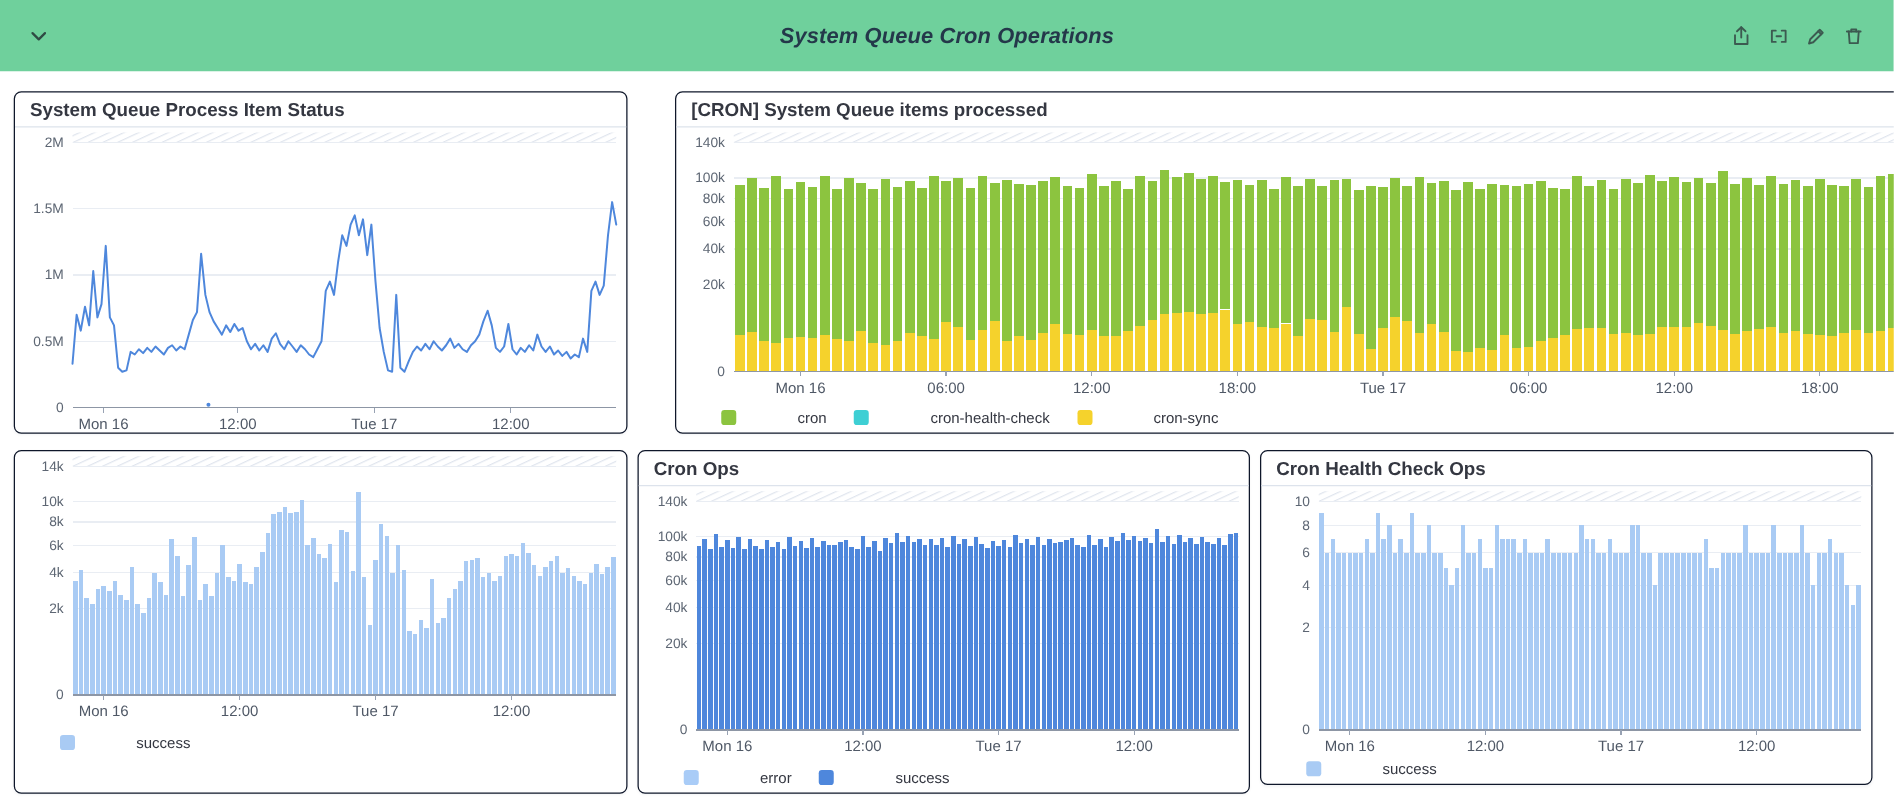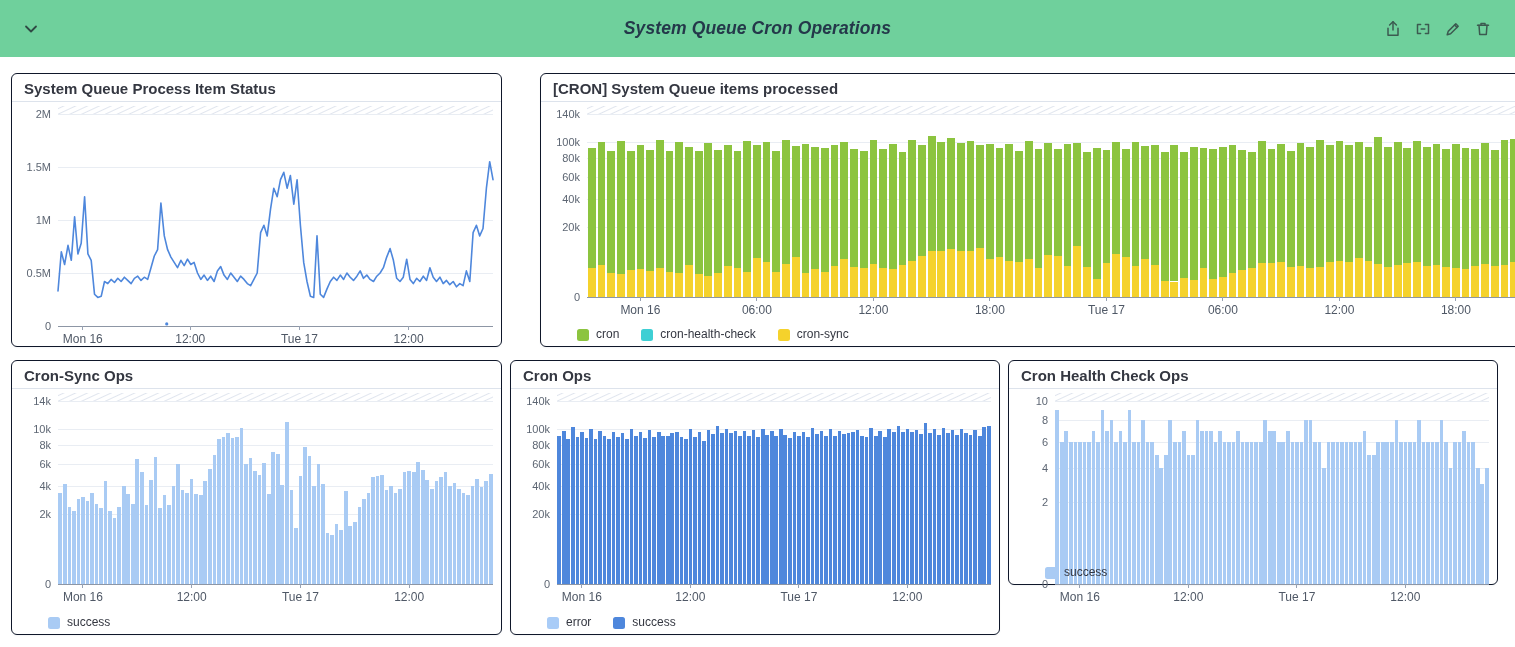--- a/index.html
+++ b/index.html
@@ -35,21 +35,21 @@
     height:28px;box-sizing:border-box;padding:6px 12px 0 12px;
     font-size:15px;font-weight:600;color:#343741;
     border-bottom:1px solid #dde3ec;white-space:nowrap;overflow:hidden;
   }
   .chart-box{position:relative;width:100%;height:calc(100% - 28px);}
   .chart-box svg{display:block;}
   .legend{
     position:absolute;left:36px;bottom:5px;display:flex;gap:22px;align-items:center;
     font-size:12px;color:#343741;
   }
-  .legend-item{display:flex;align-items:flex-end;cursor:pointer;}
+  .legend-item{display:flex;align-items:center;cursor:pointer;gap:42px;}
   .swatch{width:12px;height:12px;border-radius:2.5px;display:inline-block;margin-right:7px;}
   text{font-family:"Liberation Sans", sans-serif;}
 </style>
 </head>
 <body>
 
 <div class="dash-header" id="dash-header" style="background: rgb(111, 208, 156);">
   <button class="hdr-collapse">
     <span>
       <svg width="18" height="18" viewBox="0 0 18 18">
@@ -375,21 +375,20 @@
         </div>
         <div class="legend-item">
           <span class="swatch" style="background: rgb(245, 210, 44);"></span>
           <span>cron-sync</span>
         </div>
       </div>
     </div>
 </div>
 
 <div class="panel" style="left:11px;top:360px;width:491px;height:275px">
-  <div class="panel-title">Cron-Sync Ops</div>
   <div class="chart-box">
       <svg width="489" height="245">
         <defs>
           <pattern id="hatch2" width="5" height="5" patternUnits="userSpaceOnUse" patternTransform="rotate(65)">
             <line x1="0" y1="0" x2="0" y2="5" stroke="#e0e5ee" stroke-width="2"></line>
           </pattern>
         </defs>
         <rect x="46" y="4" width="435" height="8" fill="url(#hatch2)"></rect>
         <text x="39" y="198.5" text-anchor="end" fill="#5d6673" font-size="11">0</text>
         <line x1="46" y1="125.83250143931143" x2="481" y2="125.83250143931143" stroke="#e9edf3" stroke-width="1" shape-rendering="crispEdges"></line>
@@ -654,21 +653,21 @@
           <span>error</span>
         </div>
         <div class="legend-item">
           <span class="swatch" style="background: rgb(78, 135, 220);"></span>
           <span>success</span>
         </div>
       </div>
     </div>
 </div>
 
-<div class="panel" style="left:1008px;top:360px;width:490px;height:225px">
+<div class="panel" style="left:1008px;top:360px;width:490px;height:268px">
   <div class="panel-title">Cron Health Check Ops</div>
   <div class="chart-box">
       <svg width="488" height="245">
         <defs>
           <pattern id="hatch4" width="5" height="5" patternUnits="userSpaceOnUse" patternTransform="rotate(65)">
             <line x1="0" y1="0" x2="0" y2="5" stroke="#e0e5ee" stroke-width="2"></line>
           </pattern>
         </defs>
         <rect x="46" y="4" width="434" height="8" fill="url(#hatch4)"></rect>
         <text x="39" y="198.5" text-anchor="end" fill="#5d6673" font-size="11">0</text>

